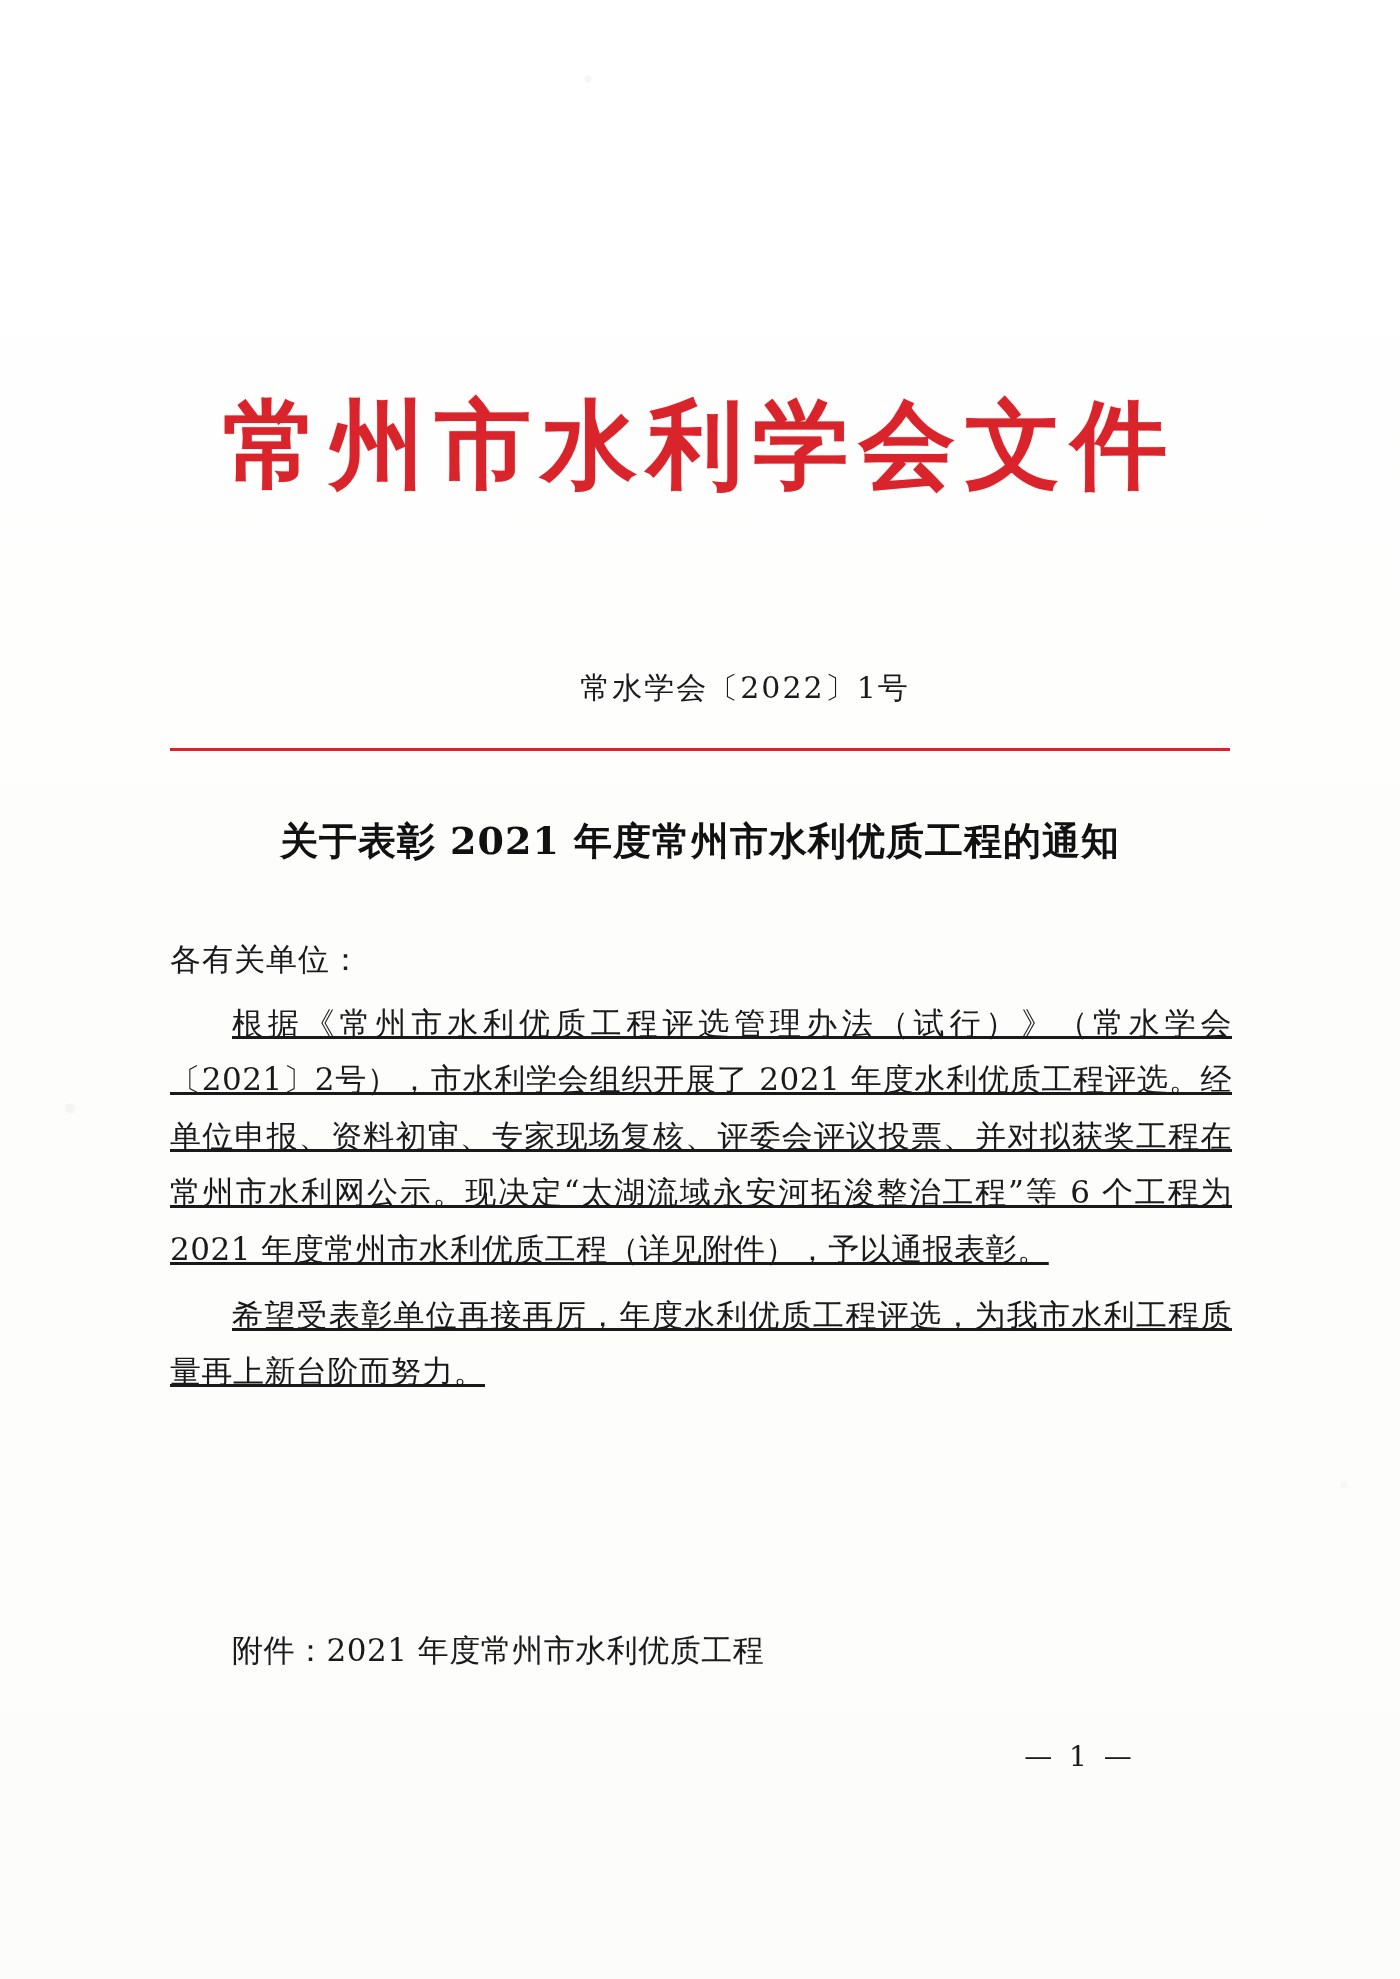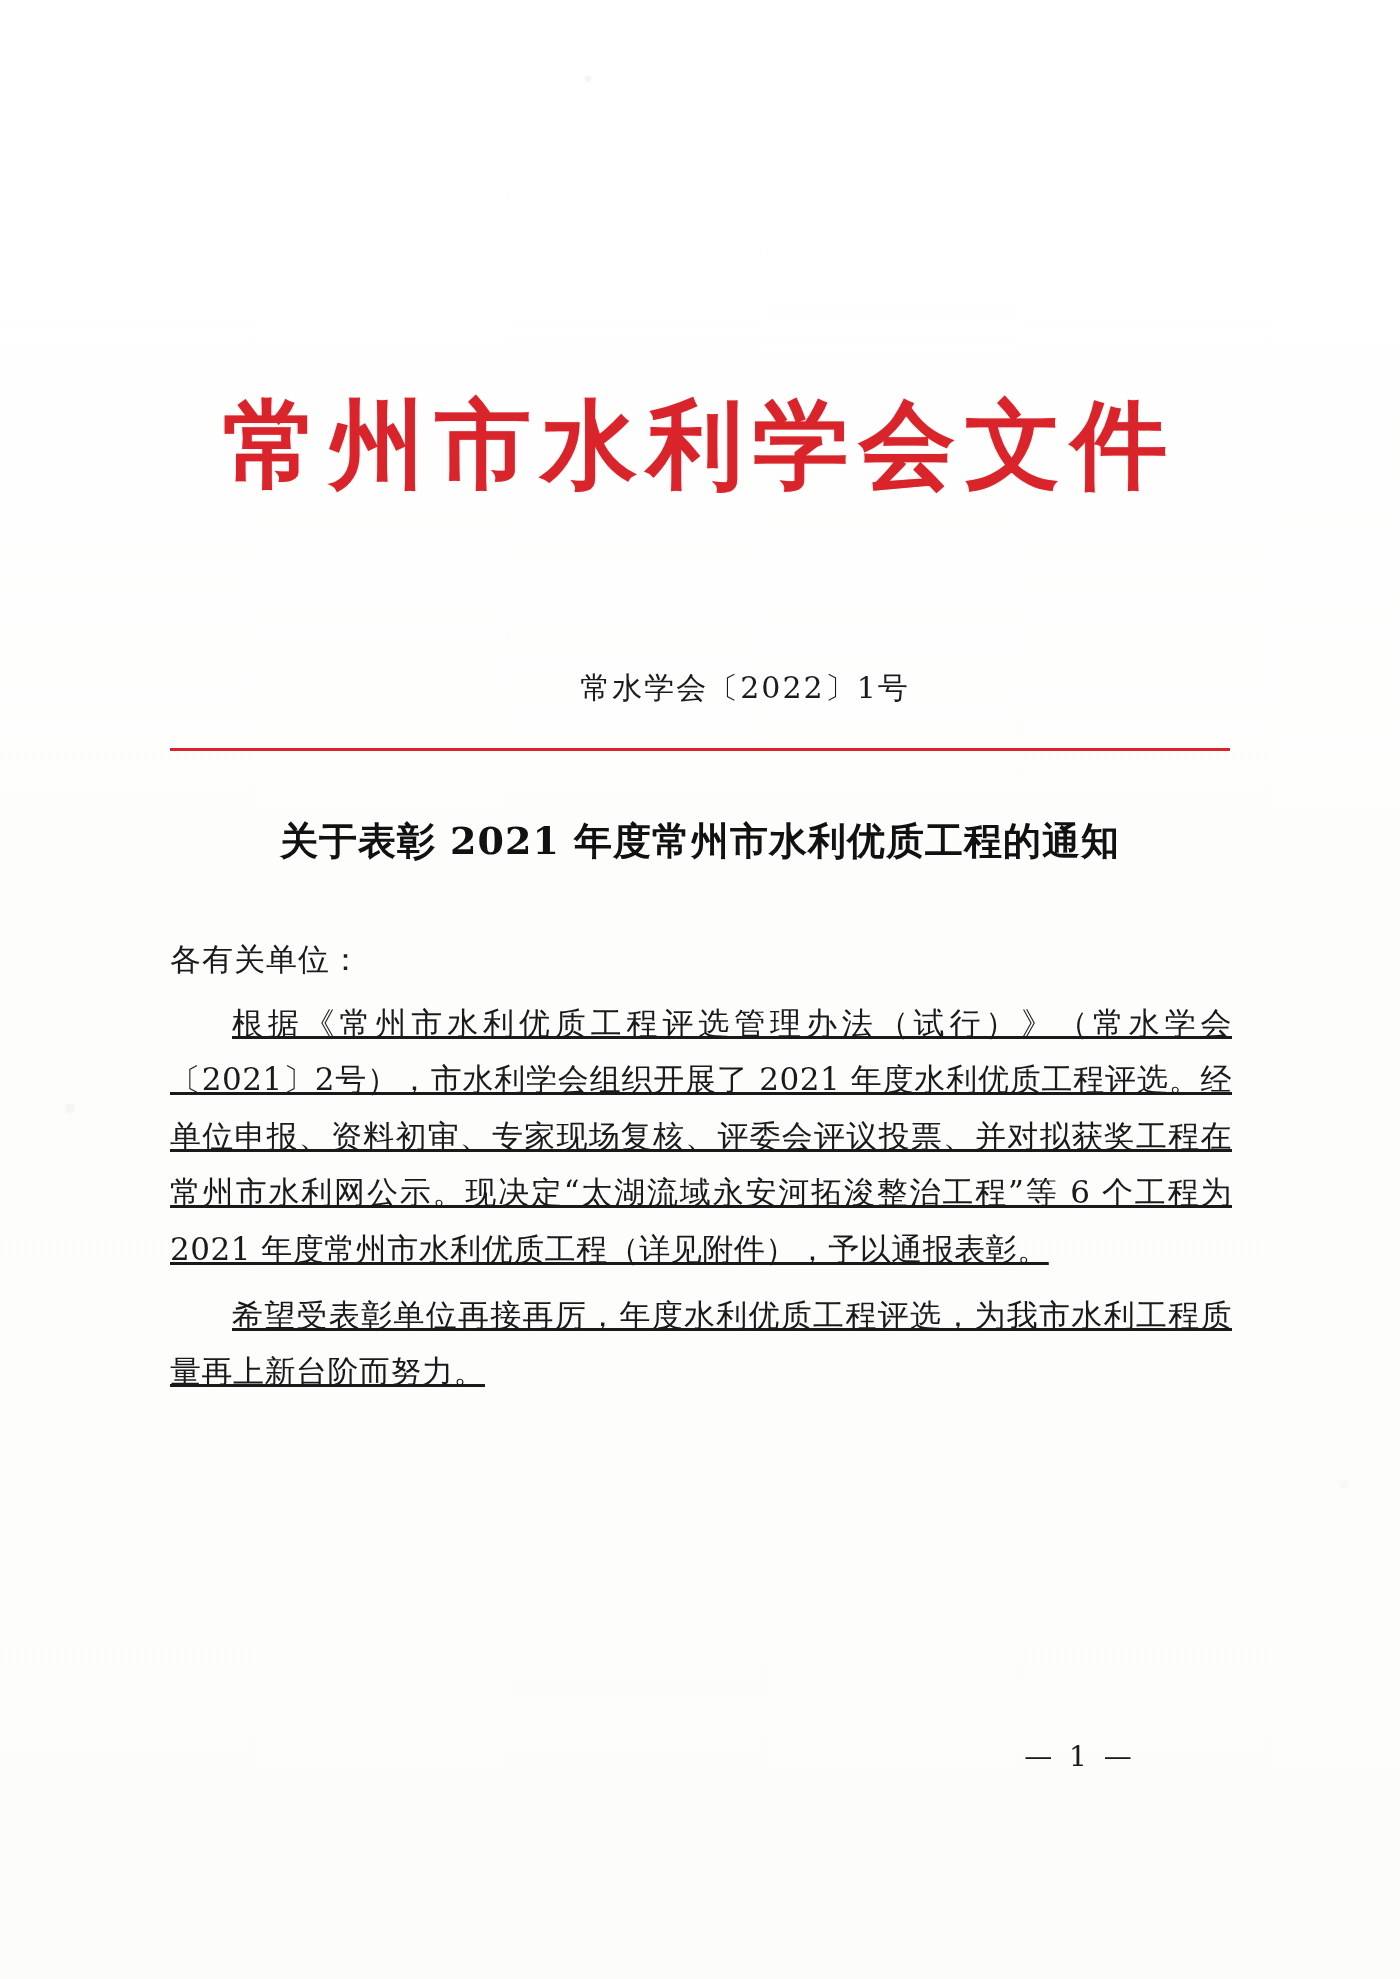--- a/index.html
+++ b/index.html
@@ -141,15 +141,16 @@
   <div class="red-rule"></div>
 
   <div class="subject">关于表彰 2021 年度常州市水利优质工程的通知</div>
 
   <div class="body-block">
     <p class="salutation">各有关单位：</p>
     <p class="para">根据《常州市水利优质工程评选管理办法（试行）》（常水学会〔2021〕2号），市水利学会组织开展了 2021 年度水利优质工程评选。经单位申报、资料初审、专家现场复核、评委会评议投票、并对拟获奖工程在常州市水利网公示。现决定“太湖流域永安河拓浚整治工程”等 6 个工程为 2021 年度常州市水利优质工程（详见附件），予以通报表彰。</p>
     <p class="para">希望受表彰单位再接再厉，年度水利优质工程评选，为我市水利工程质量再上新台阶而努力。</p>
   </div>
 
+  <div class="attachment">附件：2021 年度常州市水利优质工程</div>
 
   <div class="page-number">— 1 —</div>
 </div>
 
 </body></html>

